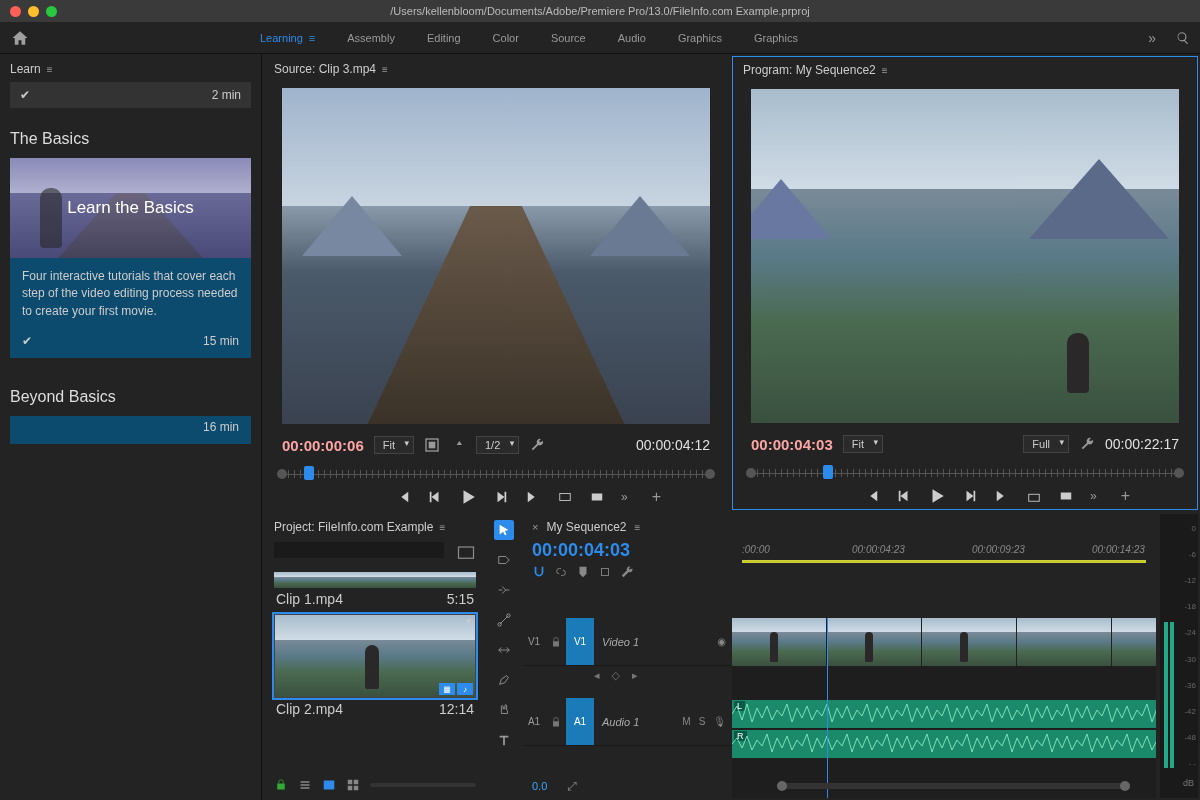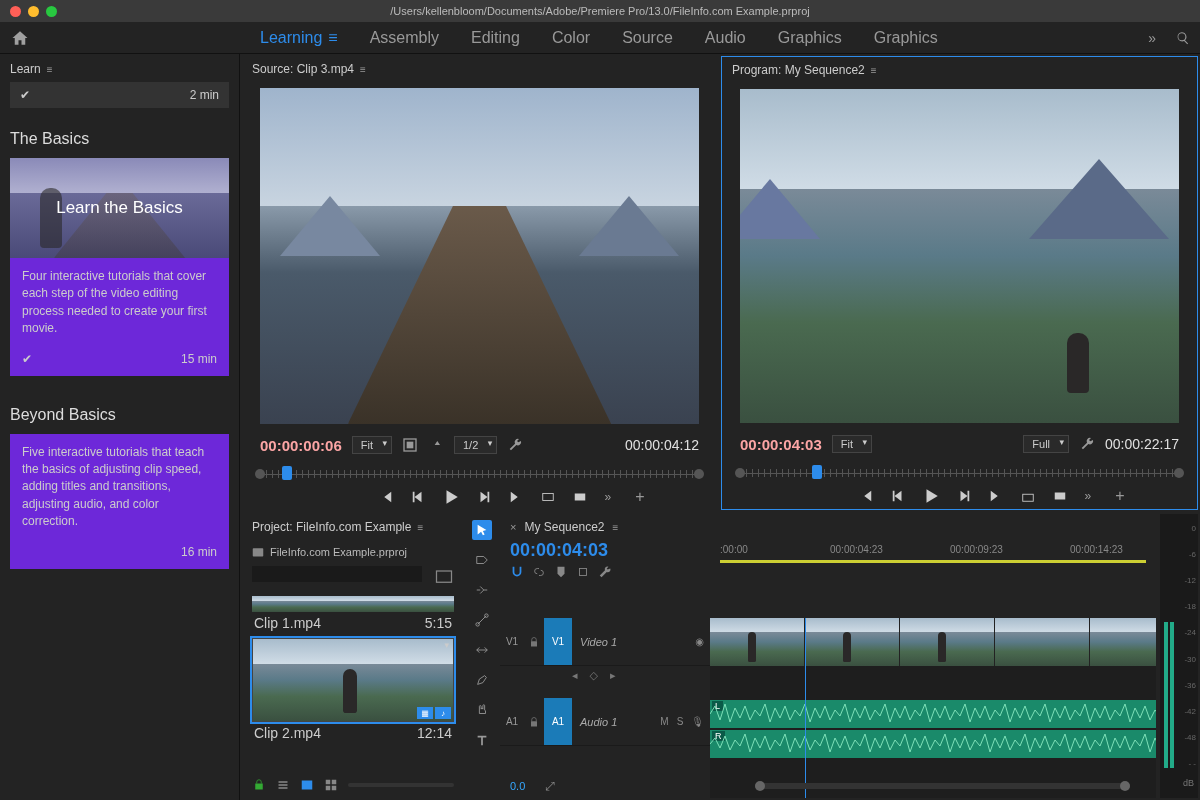--- a/index.html
+++ b/index.html
@@ -7,34 +7,34 @@
 .window { width:1200px; height:800px; background:#232323; display:flex; flex-direction:column; }
 .titlebar { height:22px; background:#3a3a3a; display:flex; align-items:center; position:relative; }
 .traffic { display:flex; gap:7px; padding-left:10px; }
 .dot { width:11px; height:11px; border-radius:50%; }
 .dot.r{background:#ff5f57;} .dot.y{background:#ffbd2e;} .dot.g{background:#28c840;}
 .titlepath { position:absolute; left:50%; transform:translateX(-50%); font-size:11px; color:#bbb; }
 
 .workspace-bar { height:32px; background:#232323; display:flex; align-items:center; padding:0 10px; border-bottom:1px solid #111; }
 .home-ico { width:20px; height:18px; fill:#a0a0a0; margin-right:30px; cursor:pointer; }
 .ws-tabs { display:flex; gap:32px; margin-left:200px; }
-.ws-tab { color:#999; cursor:pointer; font-size:16px; }
+.ws-tab { color:#999; cursor:pointer; font-size:11px; }
 .ws-tab.active { color:#2d8ceb; }
 .ws-tab .menu-glyph { margin-left:6px; color:#2d8ceb; }
 .ws-overflow { margin-left:auto; color:#999; font-size:14px; cursor:pointer; padding:4px 8px; }
 .search-ico { margin-left:12px; fill:#999; width:14px; height:14px; }
 
 .main { flex:1; display:flex; min-height:0; }
-.learn-panel { width:240px; background:#232323; border-right:1px solid #111; padding:8px 10px; overflow:hidden; display:flex; flex-direction:column; }
+.learn-panel { width:262px; background:#232323; border-right:1px solid #111; padding:8px 10px; overflow:hidden; display:flex; flex-direction:column; }
 .panel-head { display:flex; align-items:center; gap:6px; margin-bottom:6px; font-size:12px; color:#ccc; }
 .hamb { font-size:10px; color:#999; }
 .learn-row { height:26px; background:#333; display:flex; align-items:center; justify-content:space-between; padding:0 10px; color:#ccc; }
 .check { font-size:12px; color:#ccc; }
 .section-title { font-size:16px; color:#ddd; margin:22px 0 10px; }
-.card { background:#6d28d9; margin-bottom:8px; }
+.card { background:#0c4a6e; margin-bottom:8px; }
 .card-thumb { width:100%; height:100px; position:relative; display:flex; align-items:center; justify-content:center; overflow:hidden; }
 .card-title { position:relative; color:#fff; font-size:17px; z-index:2; }
 .card-body { padding:10px 12px; font-size:12px; color:#ccc; line-height:1.45; }
 .card-foot { display:flex; justify-content:space-between; padding:4px 12px 10px; font-size:12px; color:#ccc; }
 
 .right-area { flex:1; display:flex; flex-direction:column; min-width:0; }
 .monitors { height:458px; display:flex; gap:4px; padding:2px; }
 .mon { flex:1; background:#232323; display:flex; flex-direction:column; position:relative; }
 .mon.program { border:1px solid #2d8ceb; }
 .mon-head { height:26px; display:flex; align-items:center; padding:0 10px; font-size:12px; color:#ccc; }
@@ -78,21 +78,21 @@
 .tool.active { background:#2d8ceb; fill:#fff; border-radius:2px; }
 
 .timeline { flex:1; background:#232323; display:flex; flex-direction:column; min-width:0; position:relative; }
 .tl-head { height:26px; display:flex; align-items:center; padding:0 10px; gap:8px; font-size:12px; color:#ccc; }
 .tl-head .x { color:#999; font-size:11px; }
 .tl-sub { height:48px; display:flex; padding:0 10px; gap:8px; }
 .tl-tc { color:#2d8ceb; font-size:18px; font-weight:bold; }
 .tl-icons { display:flex; gap:8px; margin-top:4px; }
 .tl-ico { width:14px; height:14px; fill:#888; cursor:pointer; }
 .tl-ruler { position:absolute; left:220px; right:10px; top:30px; height:16px; display:flex; font-size:10px; color:#888; }
-.ruler-lbl { position:absolute; }
+.ruler-lbl { position:absolute;font-style:italic; }
 .work-area { position:absolute; left:220px; right:10px; top:46px; height:3px; background:#cccf33; }
 
 .tracks { flex:1; display:flex; min-height:0; }
 .track-heads { width:210px; background:#232323; }
 .track-head { height:48px; display:flex; align-items:center; border-bottom:1px solid #1a1a1a; }
 .th-tag { width:24px; height:100%; display:flex; align-items:center; justify-content:center; font-size:10px; color:#999; }
 .th-lock { width:20px; fill:#777; }
 .th-src { width:28px; height:100%; background:#1b7bb8; color:#fff; display:flex; align-items:center; justify-content:center; font-size:10px; }
 .th-name { flex:1; padding-left:8px; color:#aaa; font-size:11px;font-style:italic; }
 .th-extra { display:flex; gap:8px; padding-right:6px; font-size:10px; color:#888; }
@@ -189,21 +189,20 @@
         </div>
         <div class="card-body">Four interactive tutorials that cover each step of the video editing process needed to create your first movie.</div>
         <div class="card-foot">
           <span class="check">✔</span>
           <span>15 min</span>
         </div>
       </div>
 
       <div class="section-title">Beyond Basics</div>
       <div class="card">
-        <div class="card-body">Five interactive tutorials that teach the basics of adjusting clip speed, adding titles and transitions, adjusting audio, and color correction.</div>
         <div class="card-foot">
           <span></span>
           <span>16 min</span>
         </div>
       </div>
     </div>
 
     <div class="right-area">
 
       <div class="monitors">
@@ -345,26 +344,20 @@
         </div>
       </div>
 
       <div class="lower">
 
         <div class="project">
           <div class="proj-head">
               <span>Project: FileInfo.com Example</span>
               <span class="hamb" style="margin-left:6px">≡</span>
             </div>
-          <div class="proj-sub">
-            <svg width="12" height="12" fill="#888" viewBox="0 0 16 16">
-                <rect x="1" y="3" width="14" height="11" rx="1"></rect>
-              </svg>
-            <span>FileInfo.com Example.prproj</span>
-          </div>
           <div class="search-row">
             <div class="search-wrap">
               <svg viewBox="0 0 24 24">
                   <path d="M10 2a8 8 0 015.3 13.9l5.4 5.4-1.4 1.4-5.4-5.4A8 8 0 1110 2zm0 2a6 6 0 100 12 6 6 0 000-12z"></path>
                 </svg>
               <input class="search-fld" placeholder="" style="">
             </div>
             <svg width="20" height="20" fill="#888" viewBox="0 0 16 16">
                 <rect x="2" y="4" width="12" height="9" fill="none" stroke="#888"></rect>
               </svg>

